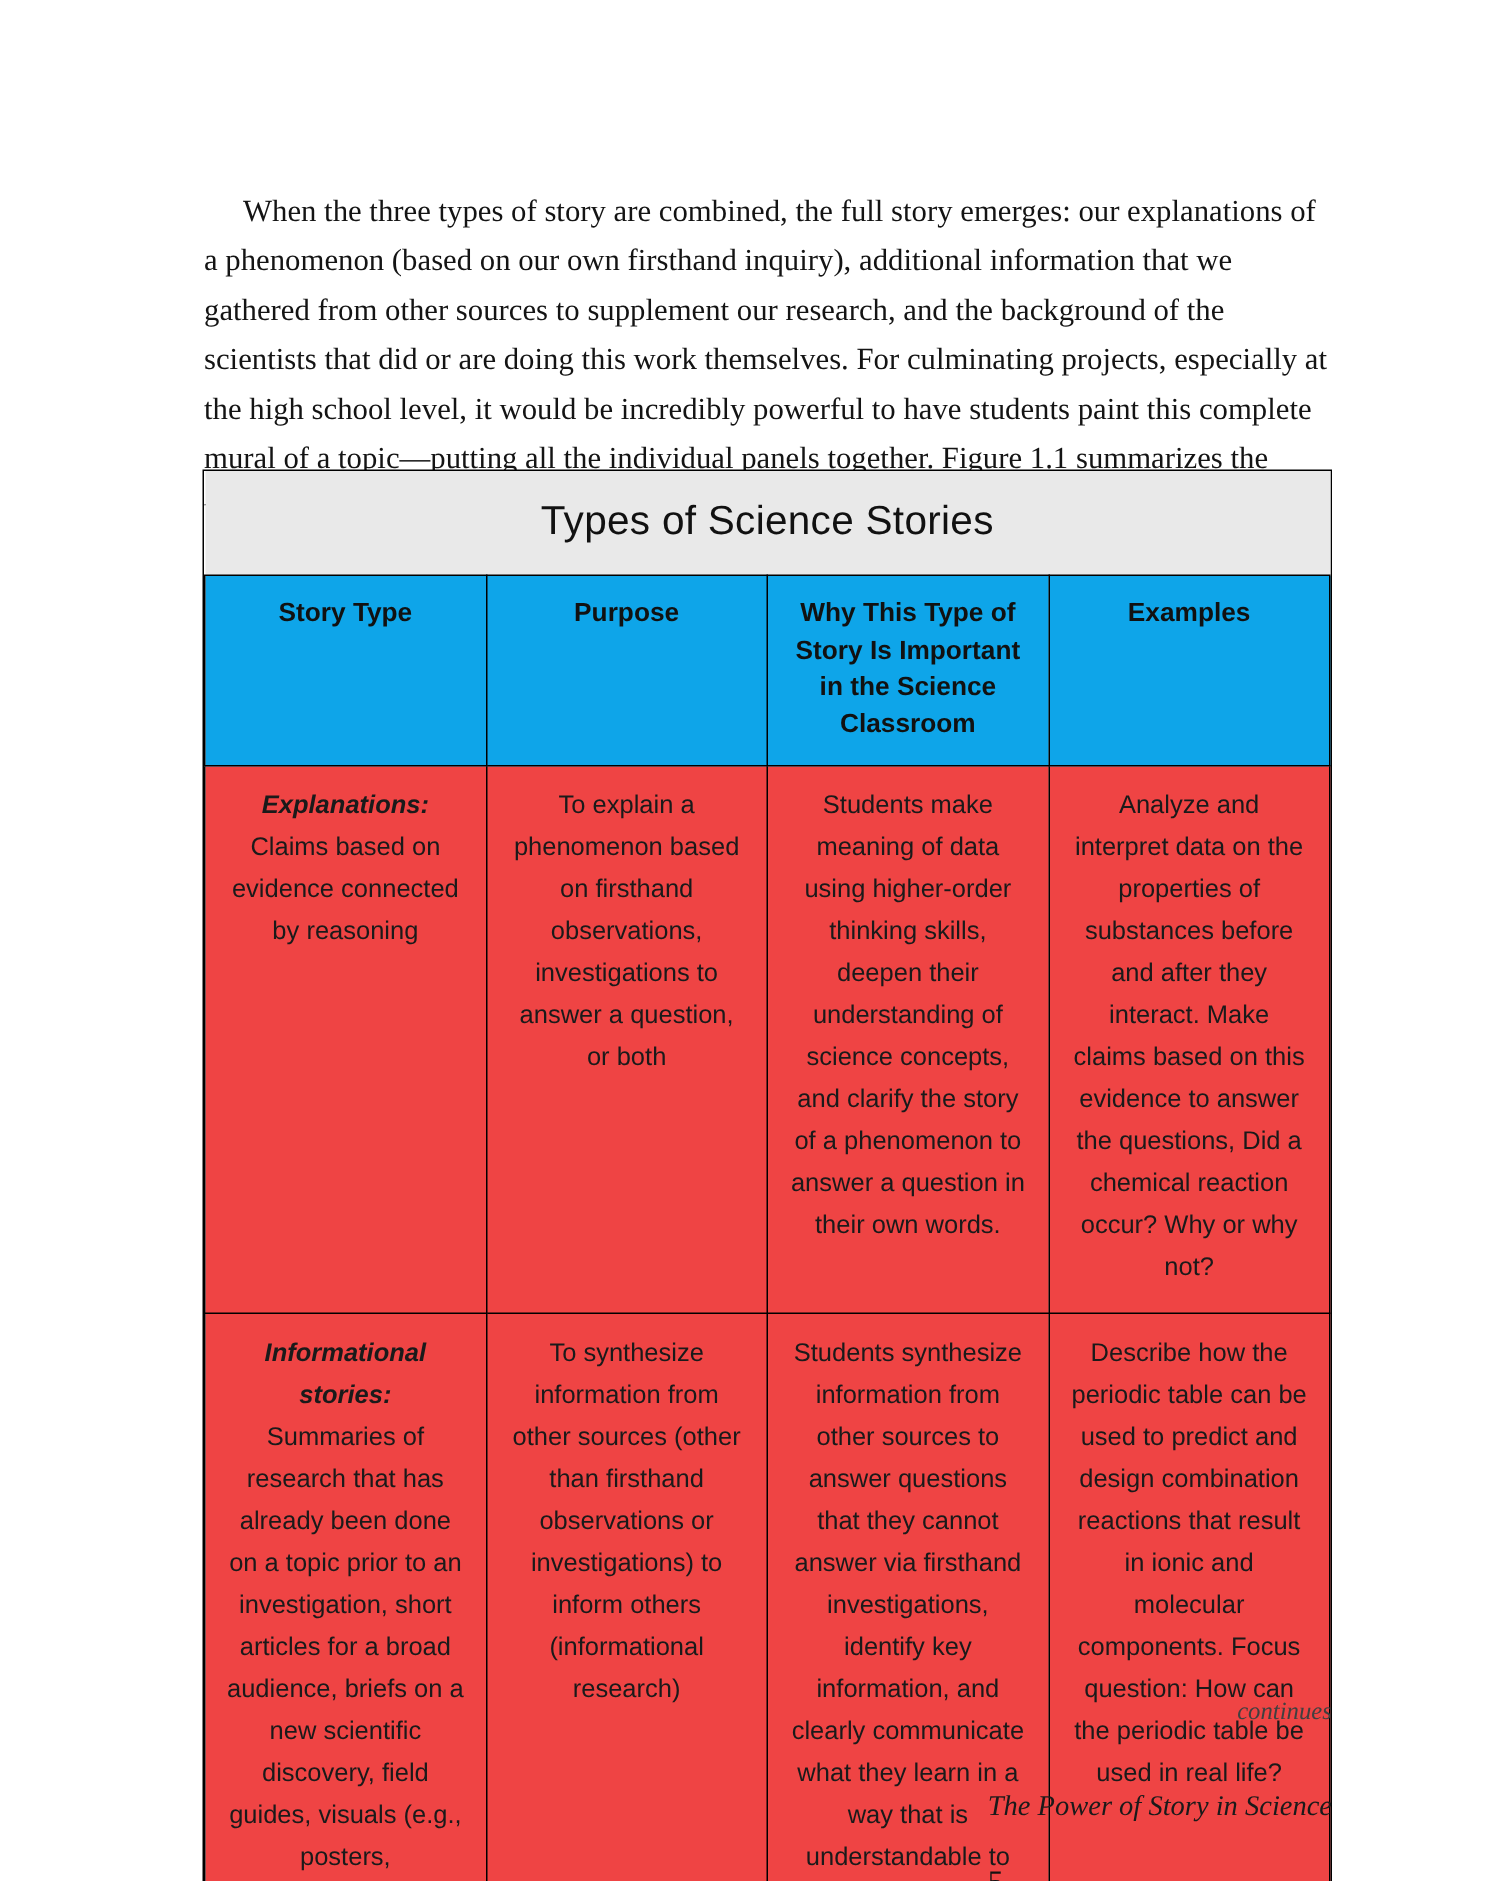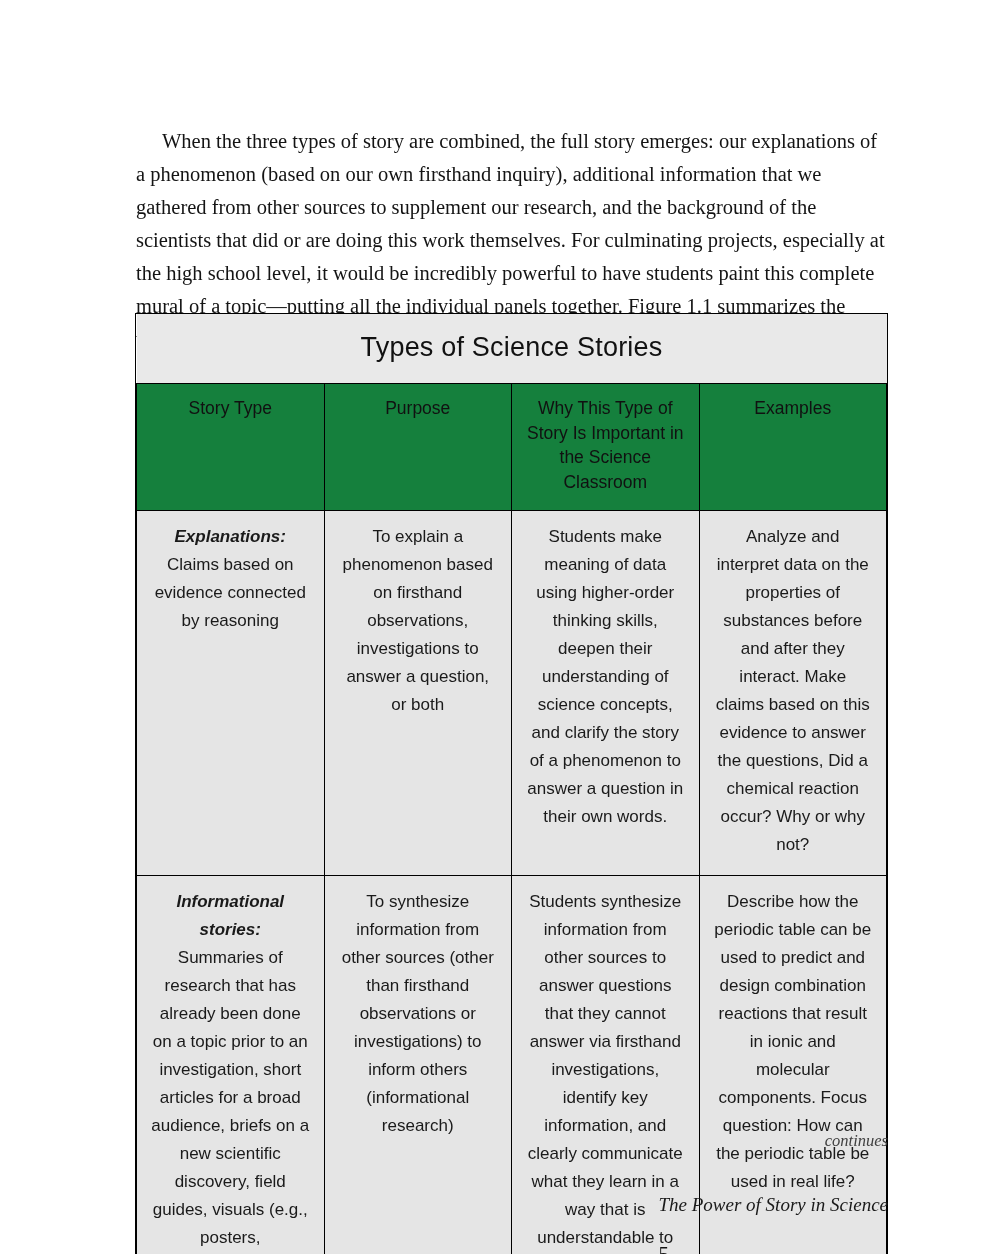--- a/index.html
+++ b/index.html
@@ -65,33 +65,33 @@
     padding: 18px 10px 20px 10px !important;
   }
   .fig-title {
     font-family: "Liberation Sans", sans-serif;
     font-size: 27px;
     font-weight: 400;
     letter-spacing: 0.2px;
     color: #111;
   }
   .hdr-row td {
-    background: #15803d;
-    font-weight: normal;
+    background: #0ea5e9;
+    font-weight: bold;
     font-size: 17.5px;
     line-height: 24.5px;
     color: #111;
     padding-top: 13px;
     padding-bottom: 14px;
   }
   .body-row td {
     font-size: 17px;
     line-height: 28px;
     color: #1a1a1a;
-    background: #e5e5e5;
+    background: #ef4444;
     padding-top: 14px;
     padding-bottom: 18px;
   }
   .row-lead {
     font-weight: bold;
     font-style: italic;
   }
   .col1 { width: 25.0%; }
   .col2 { width: 25.0%; }
   .col3 { width: 25.0%; }

